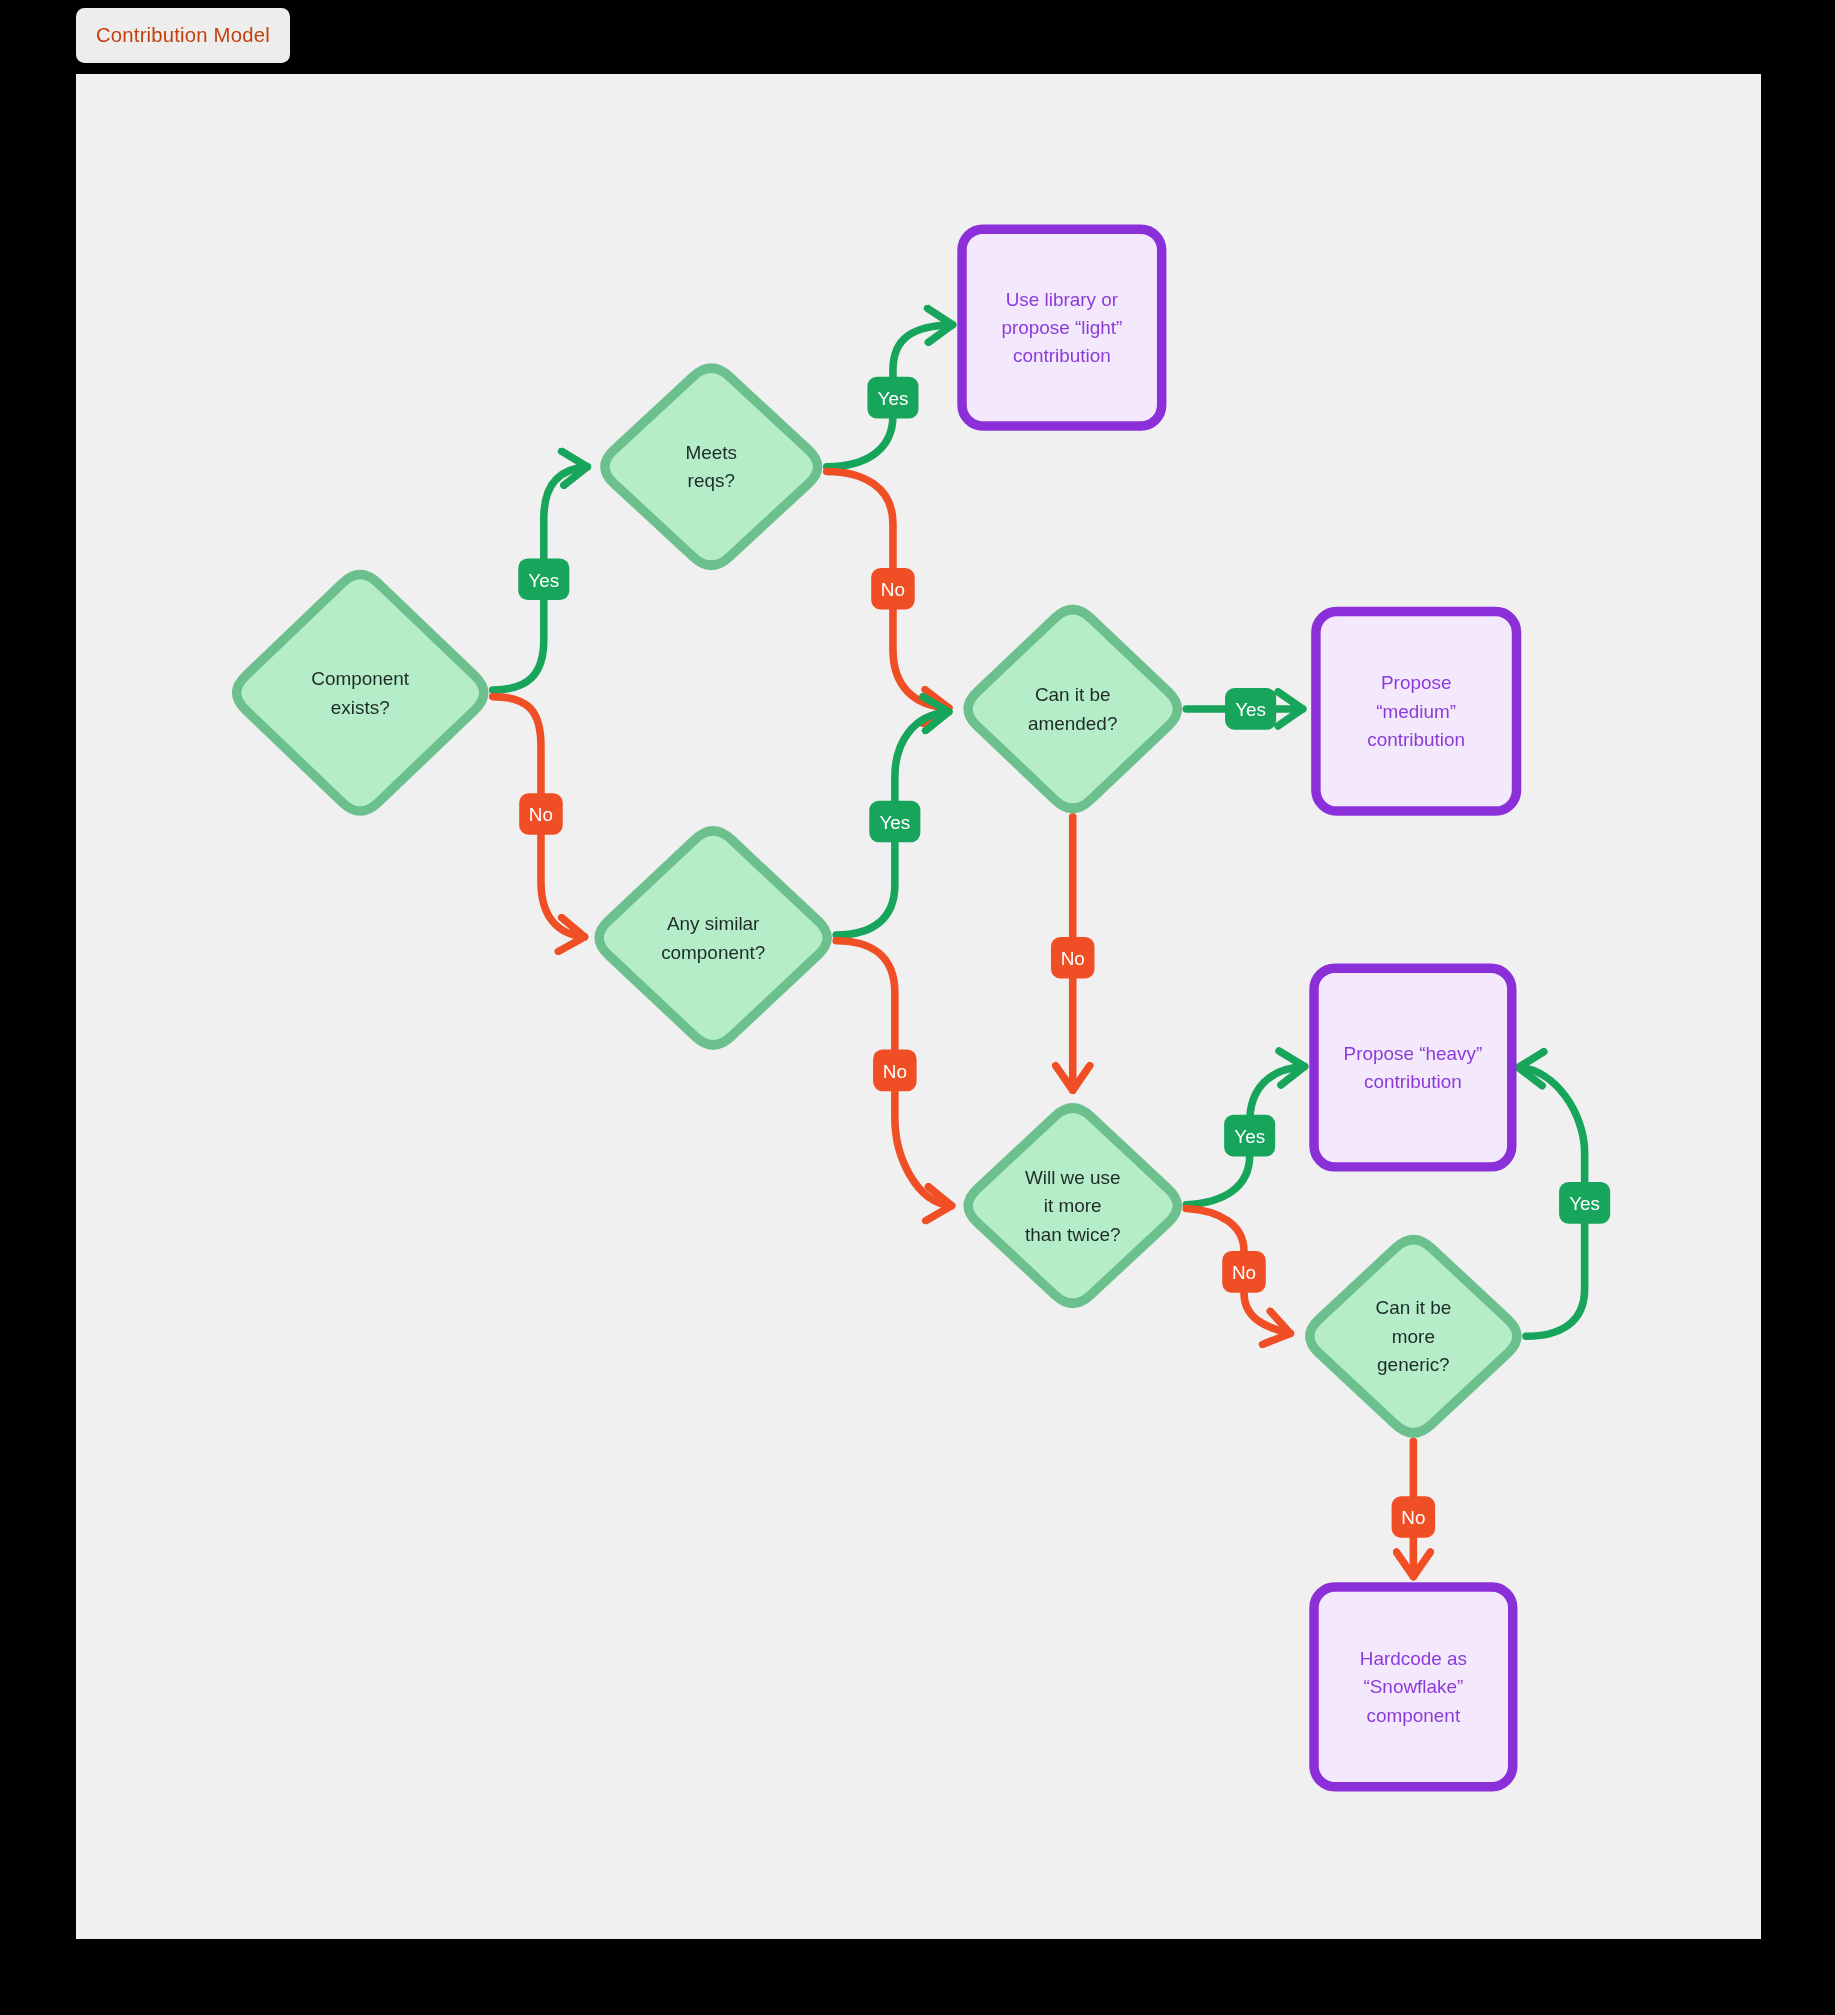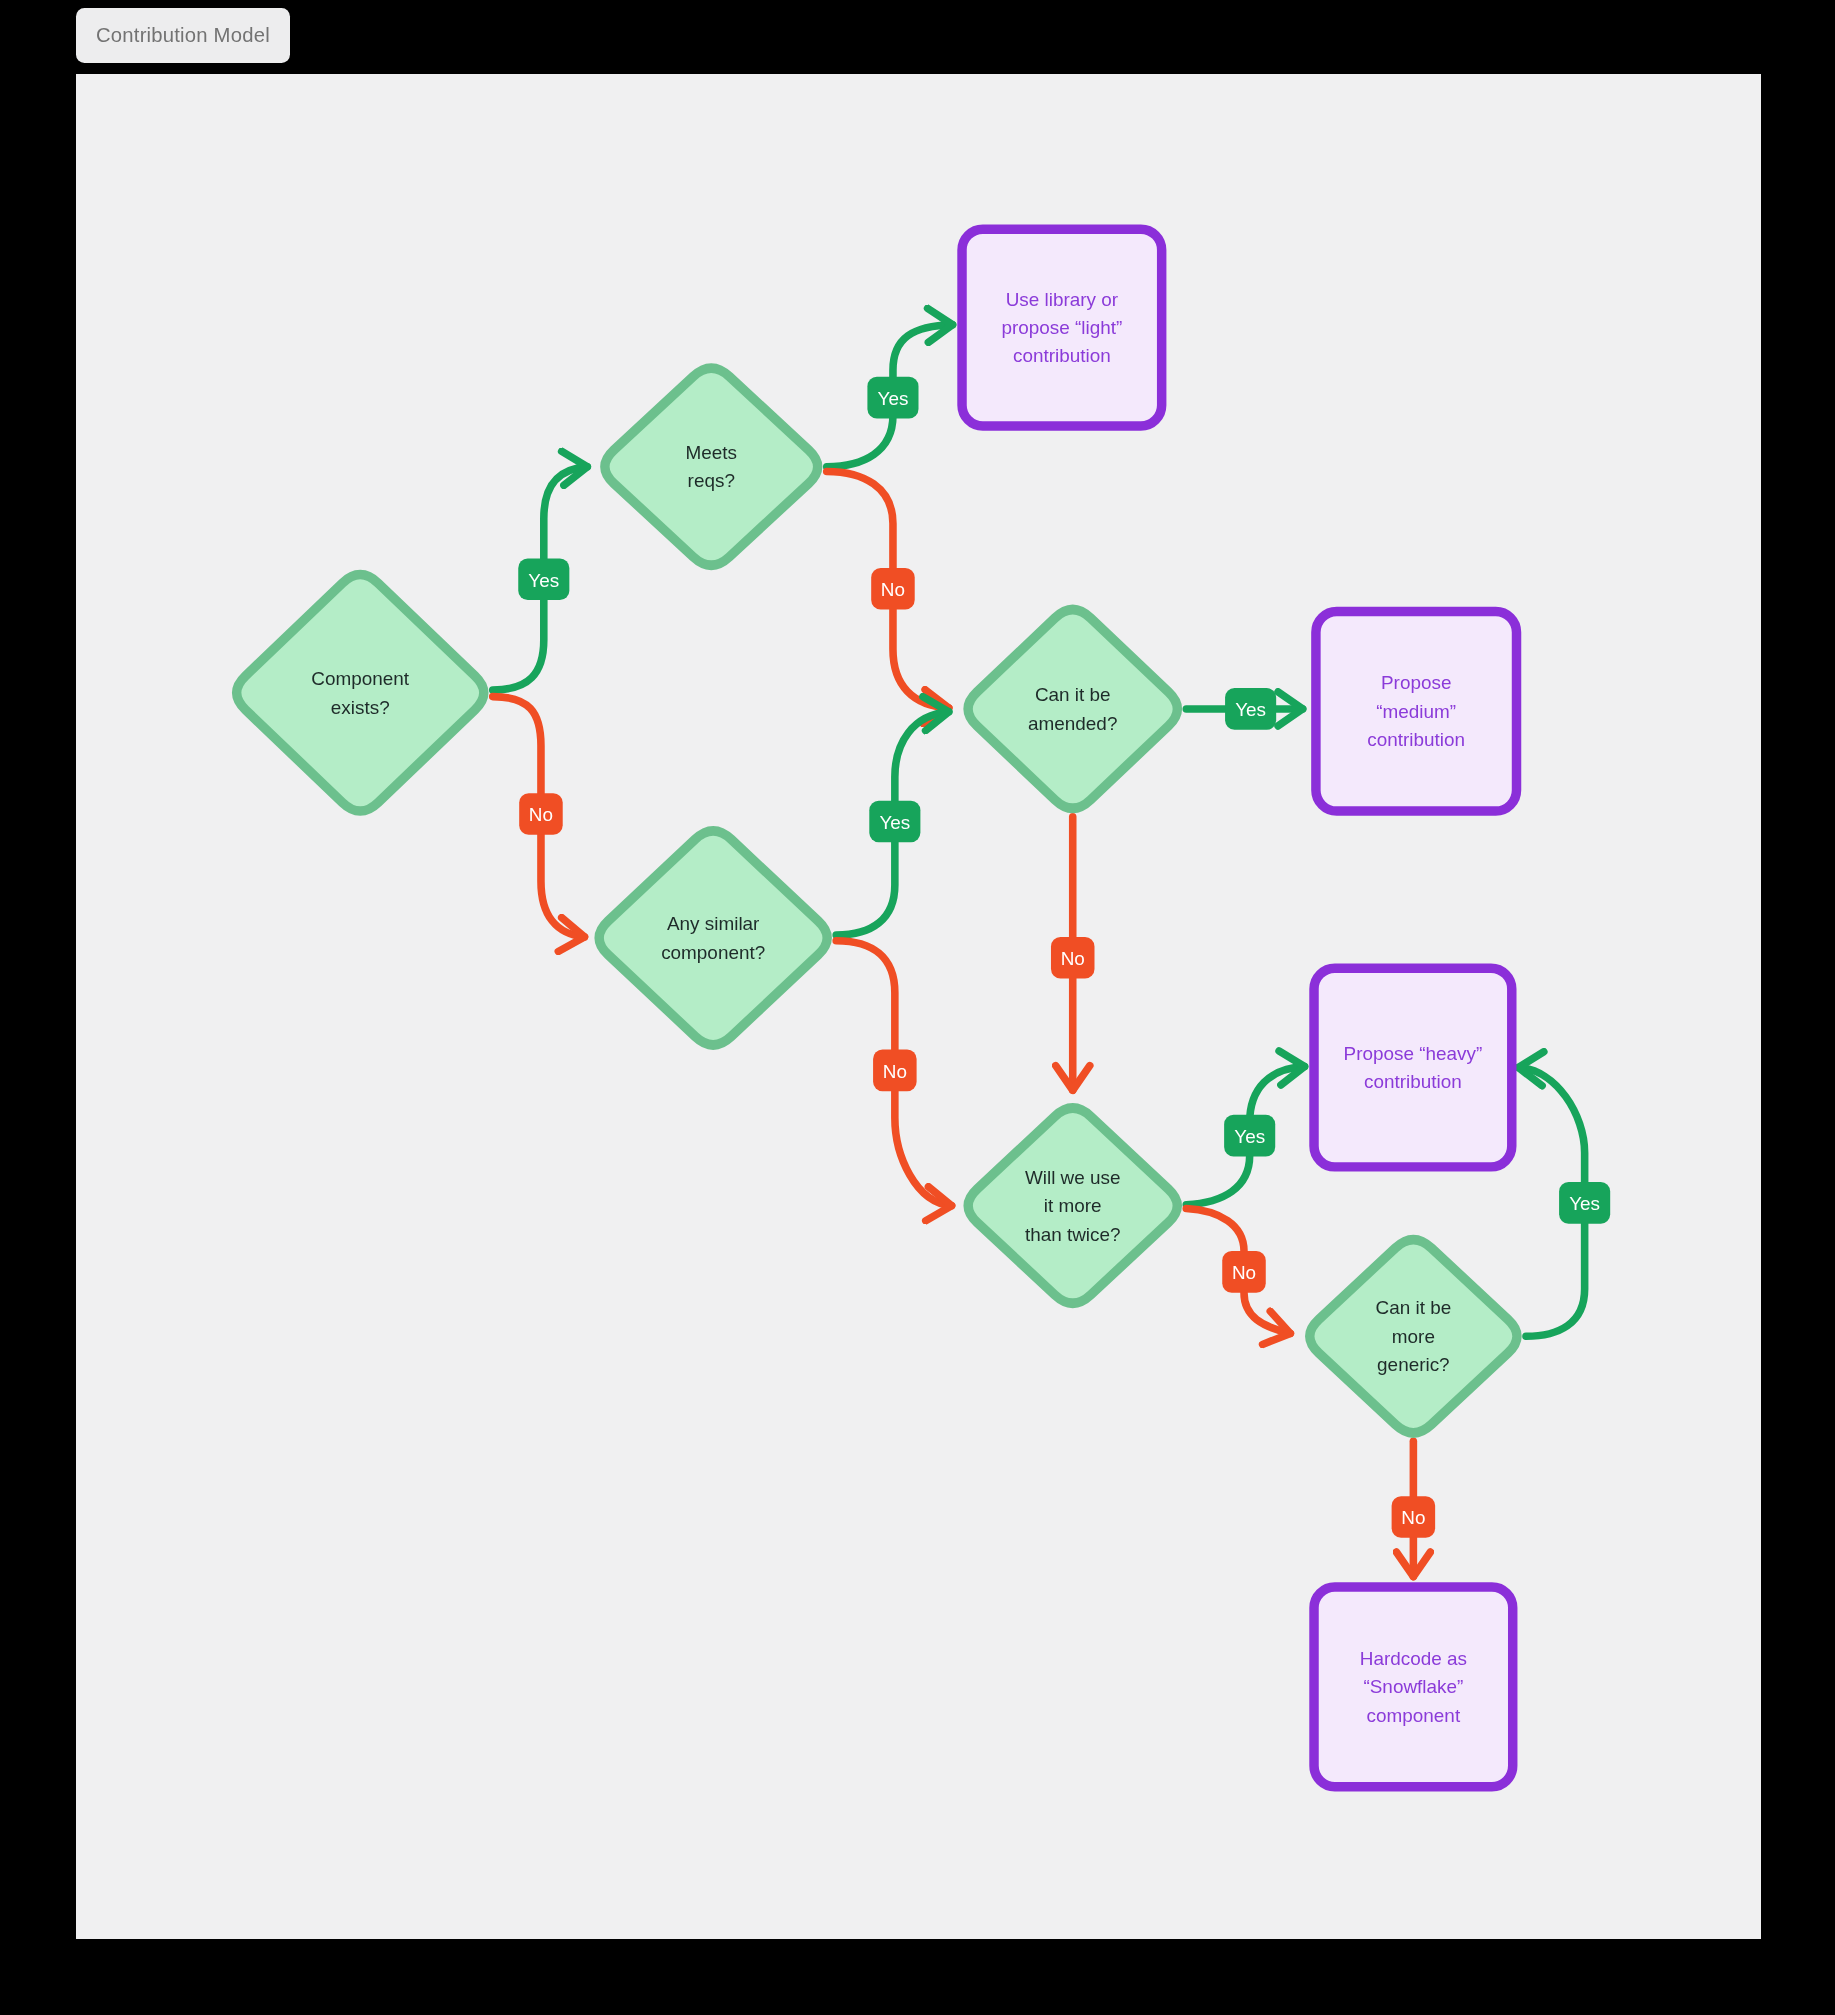--- a/index.html
+++ b/index.html
@@ -24,21 +24,21 @@
   #flow text{
     font-family:"Liberation Sans",sans-serif;
     font-size:20px;
   }
   #flow .node-label{pointer-events:none;}
 </style>
 </head>
 <body style="background: rgb(0, 0, 0);">
 
 <div class="page">
-  <div class="title-tab" style="background: rgb(237, 237, 238); color: #737373;">
+  <div class="title-tab" style="background: rgb(237, 237, 238); color: #c2410c;">
     <span>Contribution Model</span>
   </div>
   <svg id="flow" width="1685" height="1865" viewBox="0 0 1780 1971" style="background: rgb(240, 240, 241);">
       <defs>
         <marker id="ah-yes" markerUnits="userSpaceOnUse" markerWidth="40" markerHeight="44" refX="32" refY="22" orient="auto">
           <path d="M 6 4 L 32 22 L 6 40" fill="none" stroke="#17a45b" stroke-width="8" stroke-linecap="round" stroke-linejoin="round"></path>
         </marker>
         <marker id="ah-no" markerUnits="userSpaceOnUse" markerWidth="40" markerHeight="44" refX="32" refY="22" orient="auto">
           <path d="M 6 4 L 32 22 L 6 40" fill="none" stroke="#f04e24" stroke-width="8" stroke-linecap="round" stroke-linejoin="round"></path>
         </marker>

